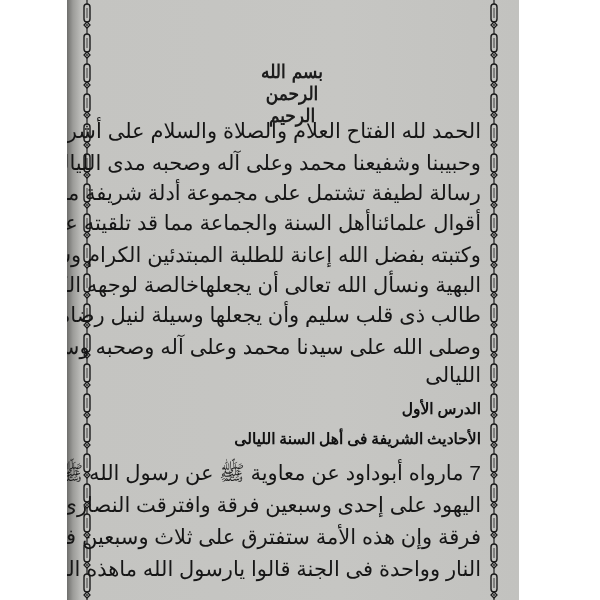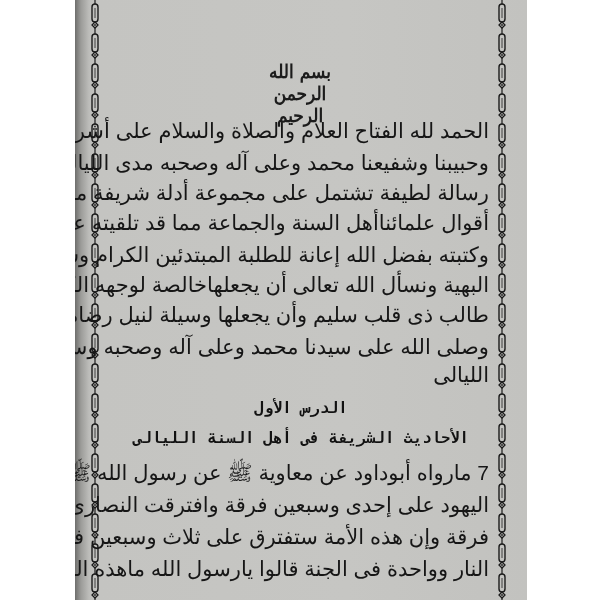--- a/index.html
+++ b/index.html
@@ -9,21 +9,21 @@
       height: 600px;
       overflow: hidden;
       background: #ffffff;
     }
     body {
       position: relative;
       font-family: "DejaVu Sans", sans-serif;
     }
     .page {
       position: absolute;
-      left: 75px;
+      left: 67px;
       top: 0;
       width: 452px;
       height: 600px;
       background: linear-gradient(90deg, #6e6e6c 0px, #9c9c99 6px, #bdbdba 14px, #c4c4c1 24px, #c6c6c3 60%, #c2c2bf 100%);
       overflow: hidden;
     }
     .border-chain {
       position: absolute;
       top: 0;
       width: 12px;
@@ -67,23 +67,23 @@
       text-align-last: justify;
       direction: rtl;
     }
     .line.short {
       text-align-last: right;
     }
     .heading {
       position: absolute;
       left: 0;
       right: 0;
-      text-align: center;
+      text-align: right;
       direction: rtl;
-      font-family: Liberation Mono, monospace;
+      font-family: Liberation Serif, serif;
       font-weight: bold;
       font-size: 15.5px;
       color: #111;
       height: 26px;
       line-height: 26px;
     }
   </style>
 </head>
 <body>
 

